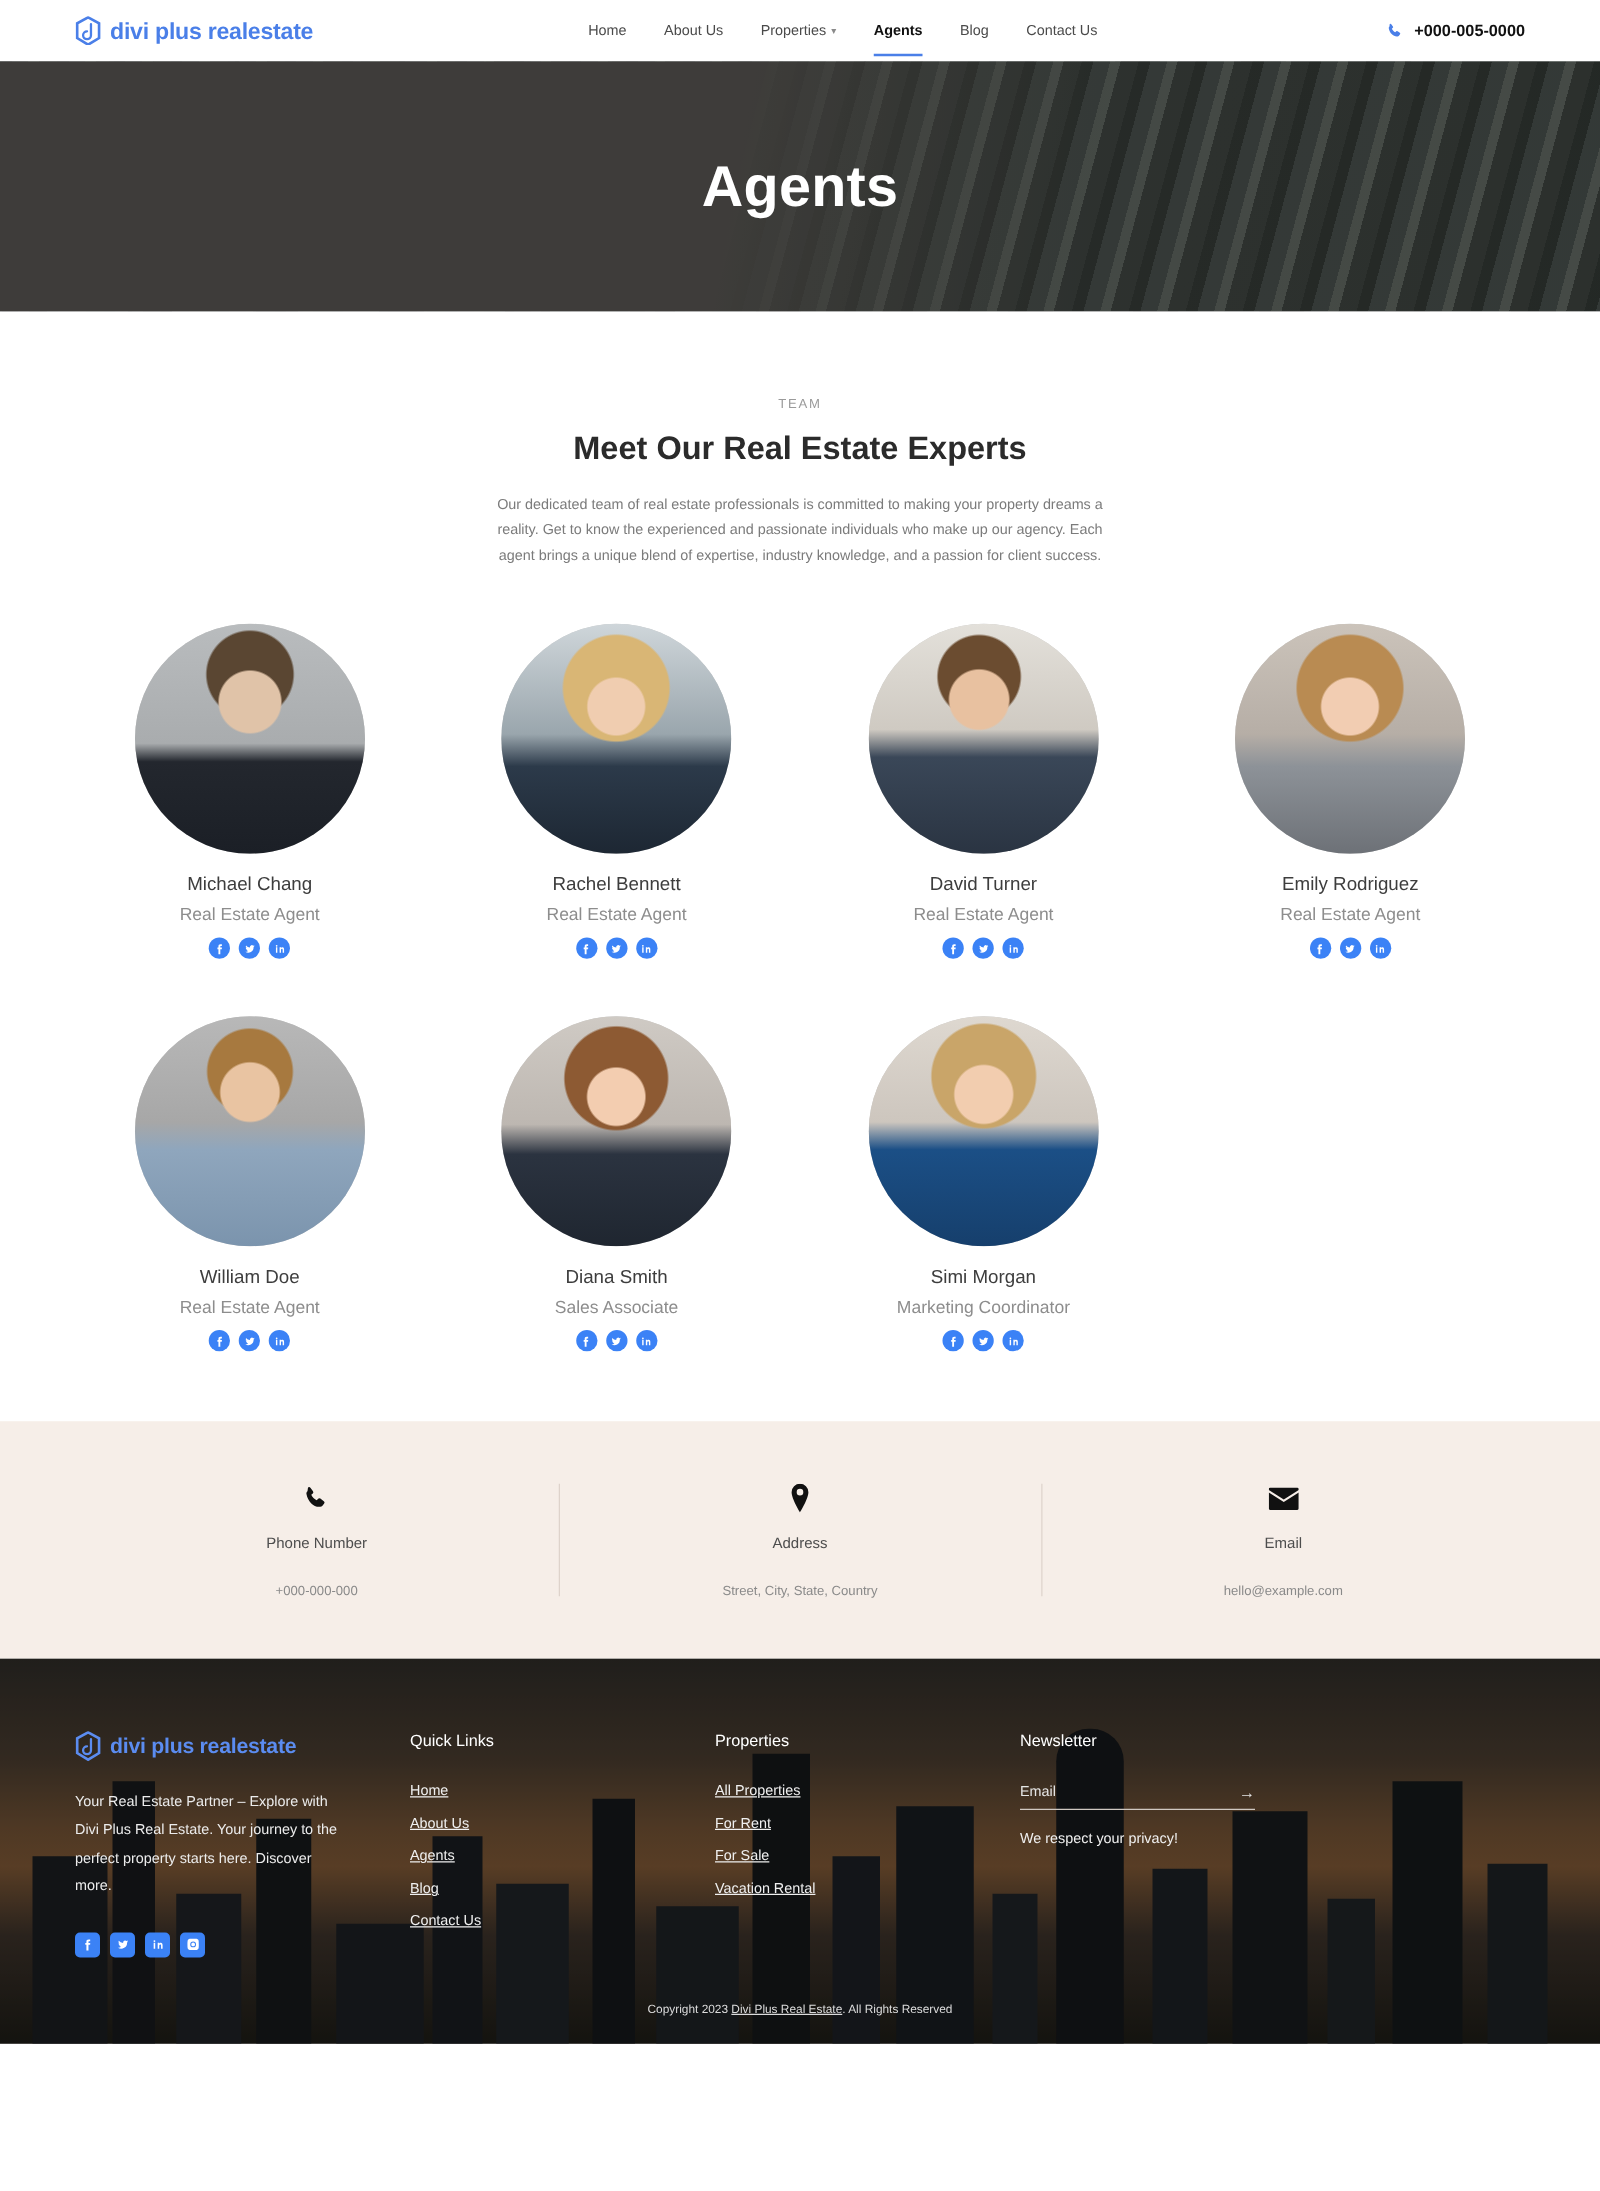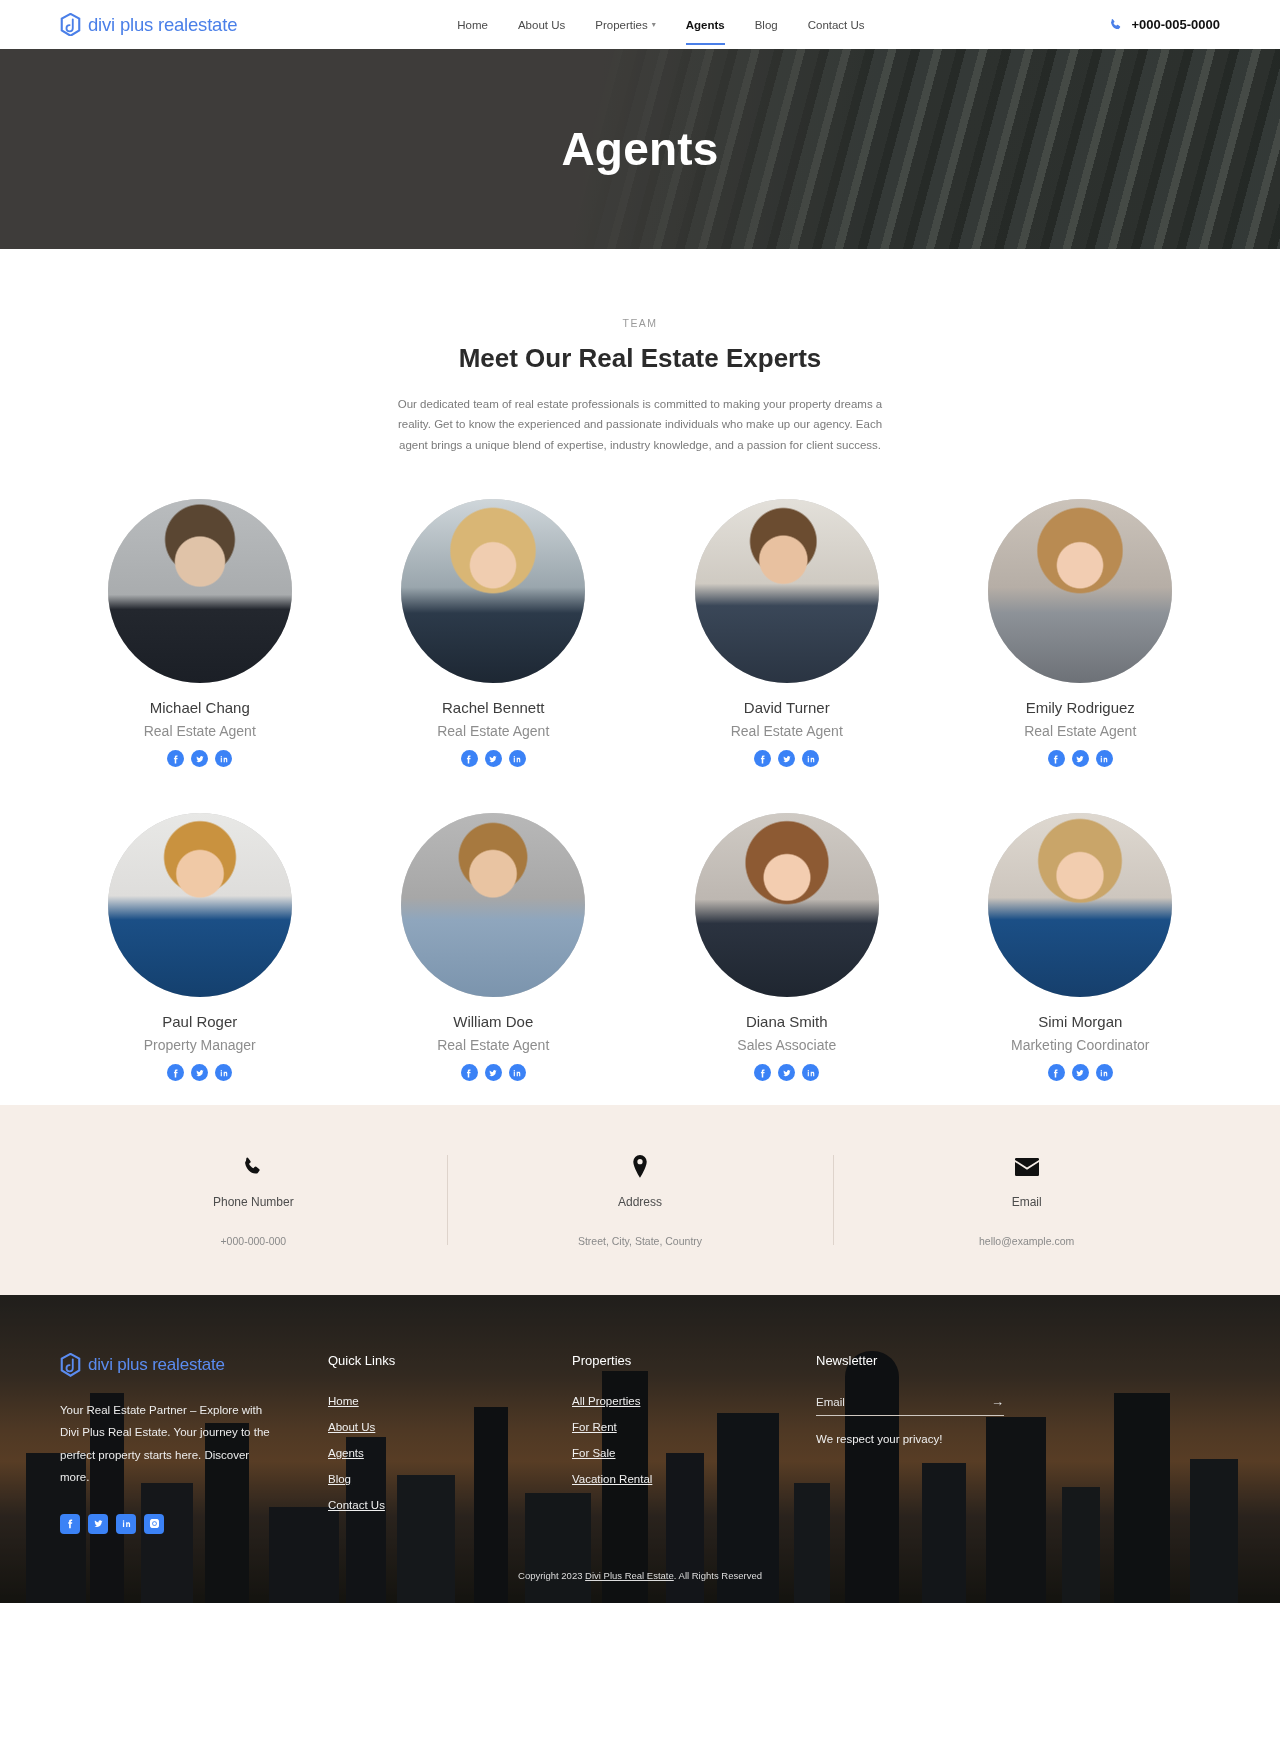--- a/index.html
+++ b/index.html
@@ -11,21 +11,21 @@
 
   
   .header {
     height:49px; background:#fff; display:flex; align-items:center;
     position:relative; z-index:20;
   }
   .hdr-inner { width:1160px; margin:0 auto; display:flex; align-items:center; }
   .logo { display:flex; align-items:center; gap:7px; }
   .logo-mark { width:21px; height:24px; flex:0 0 auto; }
   .logo-text {
-    font-size:18.5px; color:#4a7fe8; letter-spacing:-0.2px; font-weight:400;
+    font-size:18.5px; color:#4a7fe8; letter-spacing:-0.2px; font-weight:700;
     white-space:nowrap;
   }
   .nav { display:flex; align-items:center; gap:30px; margin-left:220px; }
   .nav-item {
     font-size:11.5px; color:#4a4a4a; white-space:nowrap; cursor:pointer;
     display:flex; align-items:center; gap:4px; padding:14px 0 14px;
     position:relative;
   }
   .nav-item.active { color:#111; font-weight:700; }
   .nav-item.active:after {
@@ -53,21 +53,21 @@
       repeating-linear-gradient(8deg, rgba(0,0,0,0.45) 0px, rgba(0,0,0,0.45) 5px, rgba(255,255,255,0.06) 5px, rgba(255,255,255,0.06) 14px),
       #2e3a36;
   }
   .hero-shade { position:absolute; inset:0; background:rgba(45,45,43,0.42); }
   .hero-title {
     position:relative; z-index:2; color:#fff; font-size:46px; font-weight:700;
     letter-spacing:0.2px;
   }
 
   
-  .team { padding:68px 0 24px; background:#fff; }
+  .team { padding:68px 0 56px; background:#fff; }
   .team-inner { width:1160px; margin:0 auto; }
   .eyebrow {
     text-align:center; font-size:10.5px; letter-spacing:1.4px; color:#9a9a9a;
     text-transform:uppercase; margin-bottom:14px;
   }
   .sec-title {
     text-align:center; font-size:26px; font-weight:700; color:#2b2b2b;
     margin-bottom:20px;
   }
   .sec-desc {
@@ -315,44 +315,20 @@
               </svg>
             </span>
           <span class="s-ico">
               <svg viewBox="0 0 16 16">
                 <path d="M4.6 13H2.8V6.1h1.8zM3.7 5.3a1.1 1.1 0 1 1 0-2.2 1.1 1.1 0 0 1 0 2.2zM13.2 13h-1.8V9.5c0-.9-.3-1.4-1-1.4-.6 0-.9.4-1.1.8v4.1H7.5s0-6.3 0-6.9h1.8v1c.2-.4.7-1.1 1.9-1.1 1.4 0 2 1 2 2.9z"></path>
               </svg>
             </span>
         </div>
       </div>
 
-      <div class="card">
-        <div class="avatar">
-            <div class="scene" style="background:radial-gradient(circle at 50% 33%, #f0c9a6 0 15%, transparent 16%),radial-gradient(circle at 50% 24%, #c9923f 0 21%, transparent 22%),linear-gradient(180deg,#e8e8e6 0%,#dedddb 45%,#1b4f86 58%,#14406e 100%)"></div>
-          </div>
-        <div class="agent-name">Paul Roger</div>
-        <div class="agent-role">Property Manager</div>
-        <div class="socials">
-          <span class="s-ico">
-              <svg viewBox="0 0 16 16">
-                <path d="M10.3 8.5h-1.9V15H6V8.5H4.7V6.3H6V5c0-1.7.7-2.7 2.7-2.7h1.7v2.2H9.3c-.8 0-.9.3-.9.9v.9h2.1z"></path>
-              </svg>
-            </span>
-          <span class="s-ico">
-              <svg viewBox="0 0 16 16">
-                <path d="M14 4.6c-.4.2-.9.3-1.4.4.5-.3.9-.8 1-1.4-.5.3-1 .5-1.5.6a2.4 2.4 0 0 0-4.1 2.2A6.9 6.9 0 0 1 2.9 3.8a2.4 2.4 0 0 0 .8 3.2c-.4 0-.8-.1-1.1-.3 0 1.2.8 2.2 1.9 2.4-.3.1-.7.1-1.1 0 .3 1 1.2 1.7 2.2 1.7A4.9 4.9 0 0 1 2 11.9a6.9 6.9 0 0 0 10.6-6.2c.5-.3.9-.8 1.4-1.1z"></path>
-              </svg>
-            </span>
-          <span class="s-ico">
-              <svg viewBox="0 0 16 16">
-                <path d="M4.6 13H2.8V6.1h1.8zM3.7 5.3a1.1 1.1 0 1 1 0-2.2 1.1 1.1 0 0 1 0 2.2zM13.2 13h-1.8V9.5c0-.9-.3-1.4-1-1.4-.6 0-.9.4-1.1.8v4.1H7.5s0-6.3 0-6.9h1.8v1c.2-.4.7-1.1 1.9-1.1 1.4 0 2 1 2 2.9z"></path>
-              </svg>
-            </span>
-        </div>
-      </div>
 
       <div class="card">
         <div class="avatar">
             <div class="scene" style="background:radial-gradient(circle at 50% 33%, #e9c4a2 0 15%, transparent 16%),radial-gradient(circle at 50% 24%, #a7793f 0 20%, transparent 21%),linear-gradient(180deg,#b8b8b8 0%,#a7a7a7 46%,#8fa6bd 58%,#7b94ad 100%)"></div>
           </div>
         <div class="agent-name">William Doe</div>
         <div class="agent-role">Real Estate Agent</div>
         <div class="socials">
           <span class="s-ico">
               <svg viewBox="0 0 16 16">

